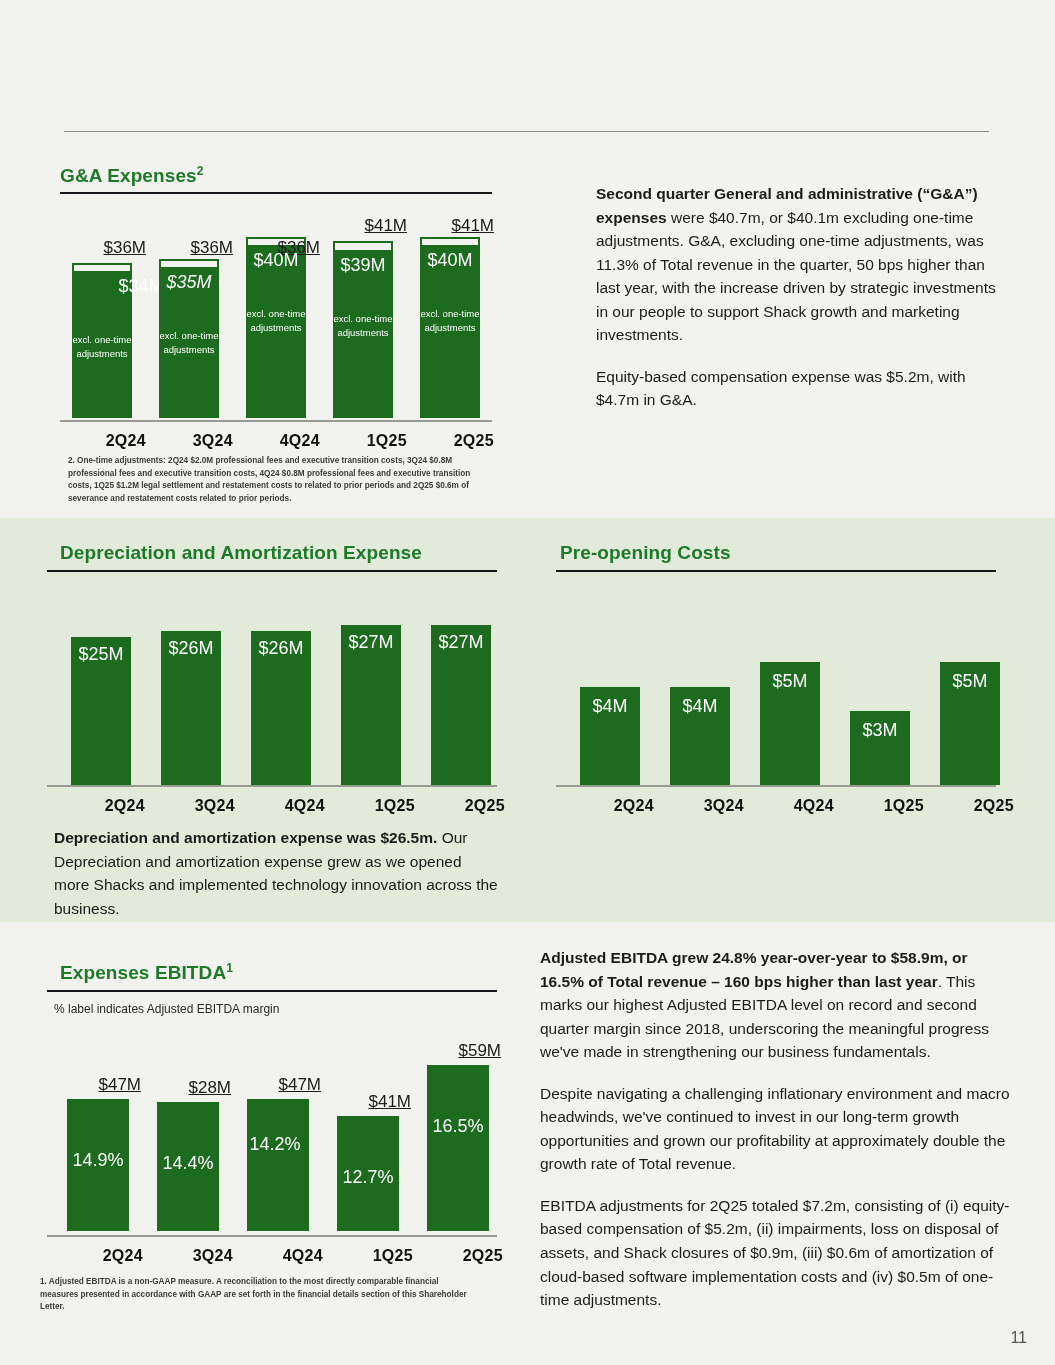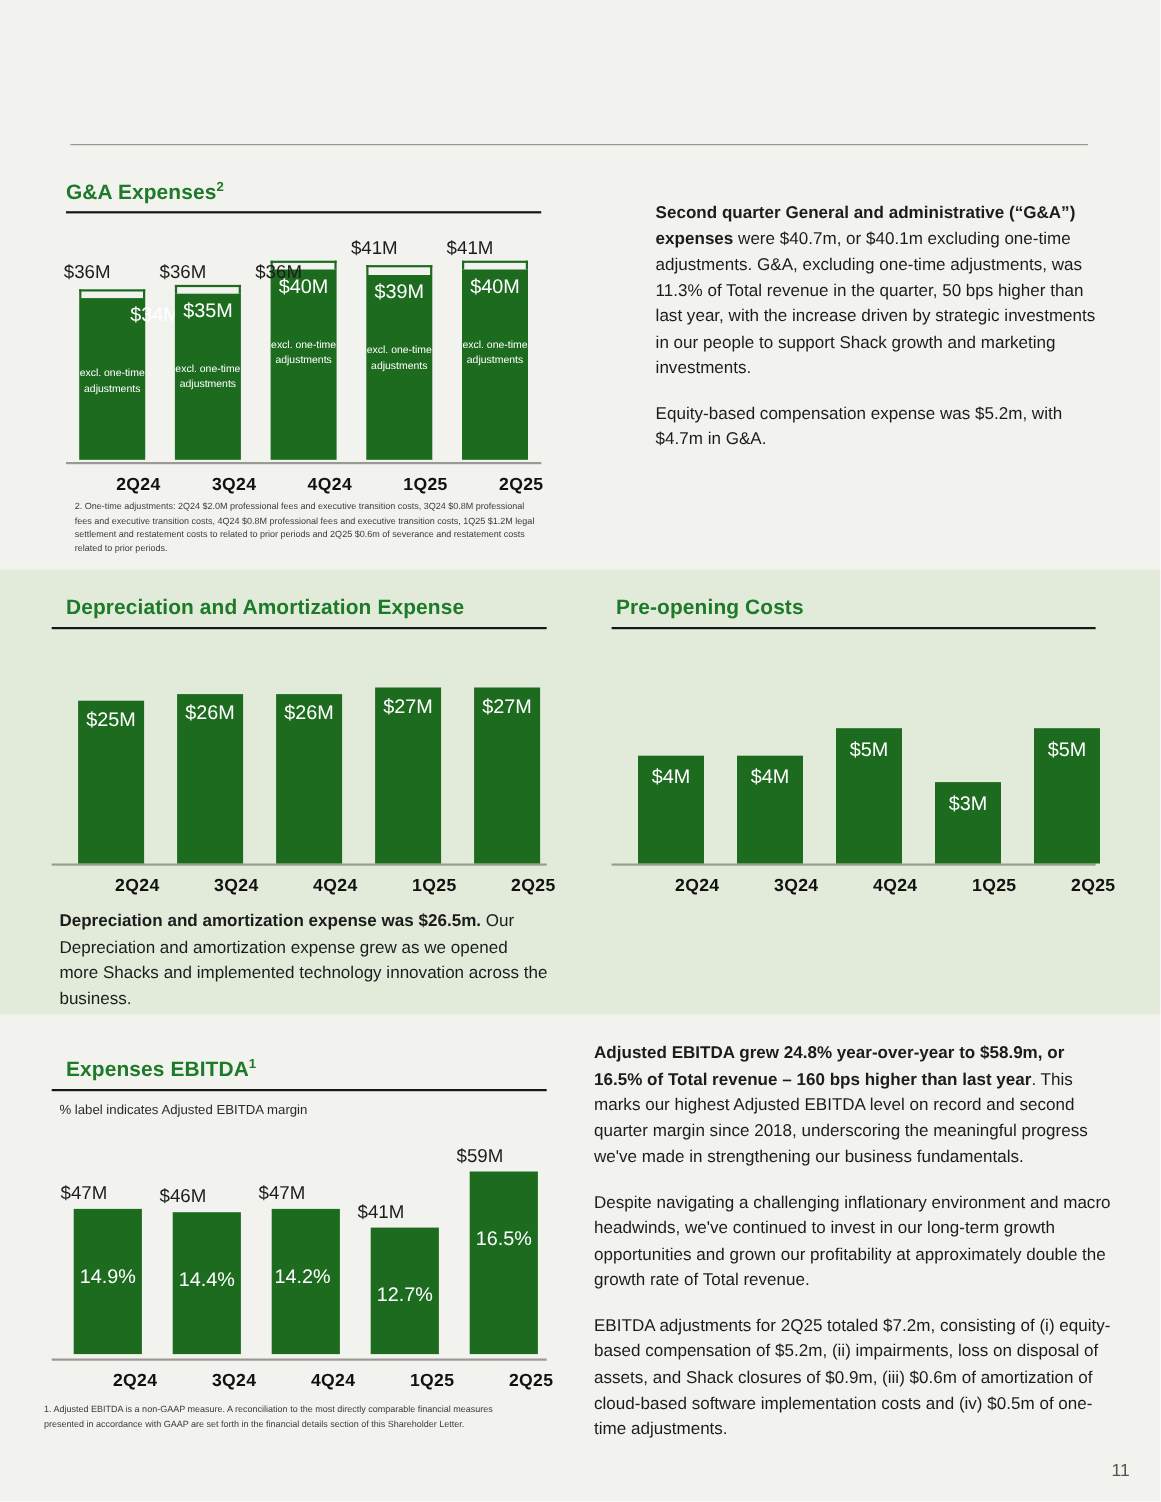--- a/index.html
+++ b/index.html
@@ -110,24 +110,25 @@
     position: absolute;
     bottom: 0px;
     text-align: right;
     font-size: 16px;
     font-weight: bold;
     color: #111111;
     letter-spacing: 0.3px;
   }
   .top-label {
     position: absolute;
-    text-align: left;
+    text-align: right;
     font-size: 17px;
     color: #1c1c1c;
     white-space: nowrap;
+    text-decoration: underline;
   }
   .in-label {
     position: absolute;
     text-align: center;
     font-size: 18px;
     color: #ffffff;
     white-space: nowrap;
   }
   .in-sub {
     position: absolute;
@@ -150,20 +151,21 @@
   .body-copy p {
     margin: 0 0 18px 0;
   }
   .body-copy p:last-child { margin-bottom: 0; }
 
   .footnote {
     position: absolute;
     font-size: 8.2px;
     line-height: 1.55;
     color: #3b3b3b;
+    font-weight: bold;
   }
 
   .page-num {
     position: absolute;
     right: 28px;
     bottom: 18px;
     font-size: 16px;
     color: #555550;
   }
 
@@ -194,21 +196,21 @@
         </div>
         <div class="top-label" style="left: -2px; width: 88px; bottom: 192px;">$36M</div>
         <div class="in-label" style="left: 12px; width: 60px; bottom: 153px; padding-left: 39px;">$34M</div>
         <div class="in-sub" style="left: 12px; width: 60px; bottom: 89px;">excl. one-time adjustments</div>
         <div class="cat-label" style="left: -2px; width: 88px;">2Q24</div>
         <div class="col" style="left: 99px; width: 60px; bottom: 32px;">
           <div class="bar-cap" style="height: 8px;"></div>
           <div class="bar" style="height: 151px;"></div>
         </div>
         <div class="top-label" style="left: 85px; width: 88px; bottom: 192px;">$36M</div>
-        <div class="in-label" style="left: 99px; width: 60px; bottom: 157px;">$35M</div>
+        <div class="in-label" style="left: 99px; width: 60px; bottom: 157px; font-style: italic;">$35M</div>
         <div class="in-sub" style="left: 99px; width: 60px; bottom: 93px;">excl. one-time adjustments</div>
         <div class="cat-label" style="left: 85px; width: 88px;">3Q24</div>
         <div class="col" style="left: 186px; width: 60px; bottom: 32px;">
           <div class="bar-cap" style="height: 8px;"></div>
           <div class="bar" style="height: 173px;"></div>
         </div>
         <div class="top-label" style="left: 172px; width: 88px; bottom: 192px;">$36M</div>
         <div class="in-label" style="left: 186px; width: 60px; bottom: 179px;">$40M</div>
         <div class="in-sub" style="left: 186px; width: 60px; bottom: 115px;">excl. one-time adjustments</div>
         <div class="cat-label" style="left: 172px; width: 88px;">4Q24</div>
@@ -320,28 +322,28 @@
         <div class="axis"></div>
         <div class="col" style="left: 20px; width: 62px; bottom: 34px;">
           <div class="bar" style="height: 132px;"></div>
         </div>
         <div class="top-label" style="left: 8px; width: 86px; bottom: 170px;">$47M</div>
         <div class="in-label" style="left: 20px; width: 62px; bottom: 94px;">14.9%</div>
         <div class="cat-label" style="left: 6px; width: 90px;">2Q24</div>
         <div class="col" style="left: 110px; width: 62px; bottom: 34px;">
           <div class="bar" style="height: 129px;"></div>
         </div>
-        <div class="top-label" style="left: 98px; width: 86px; bottom: 167px;">$46M</div>
+        <div class="top-label" style="left: 98px; width: 86px; bottom: 167px;">$28M</div>
         <div class="in-label" style="left: 110px; width: 62px; bottom: 91px;">14.4%</div>
         <div class="cat-label" style="left: 96px; width: 90px;">3Q24</div>
         <div class="col" style="left: 200px; width: 62px; bottom: 34px;">
           <div class="bar" style="height: 132px;"></div>
         </div>
         <div class="top-label" style="left: 188px; width: 86px; bottom: 170px;">$47M</div>
-        <div class="in-label" style="left: 200px; width: 56px; bottom: 94px; margin-top: 32px;">14.2%</div>
+        <div class="in-label" style="left: 200px; width: 56px; bottom: 110px; margin-top: 32px;">14.2%</div>
         <div class="cat-label" style="left: 186px; width: 90px;">4Q24</div>
         <div class="col" style="left: 290px; width: 62px; bottom: 34px;">
           <div class="bar" style="height: 115px;"></div>
         </div>
         <div class="top-label" style="left: 278px; width: 86px; bottom: 153px;">$41M</div>
         <div class="in-label" style="left: 290px; width: 62px; bottom: 77px;">12.7%</div>
         <div class="cat-label" style="left: 276px; width: 90px;">1Q25</div>
         <div class="col" style="left: 380px; width: 62px; bottom: 34px;">
           <div class="bar" style="height: 166px;"></div>
         </div>

